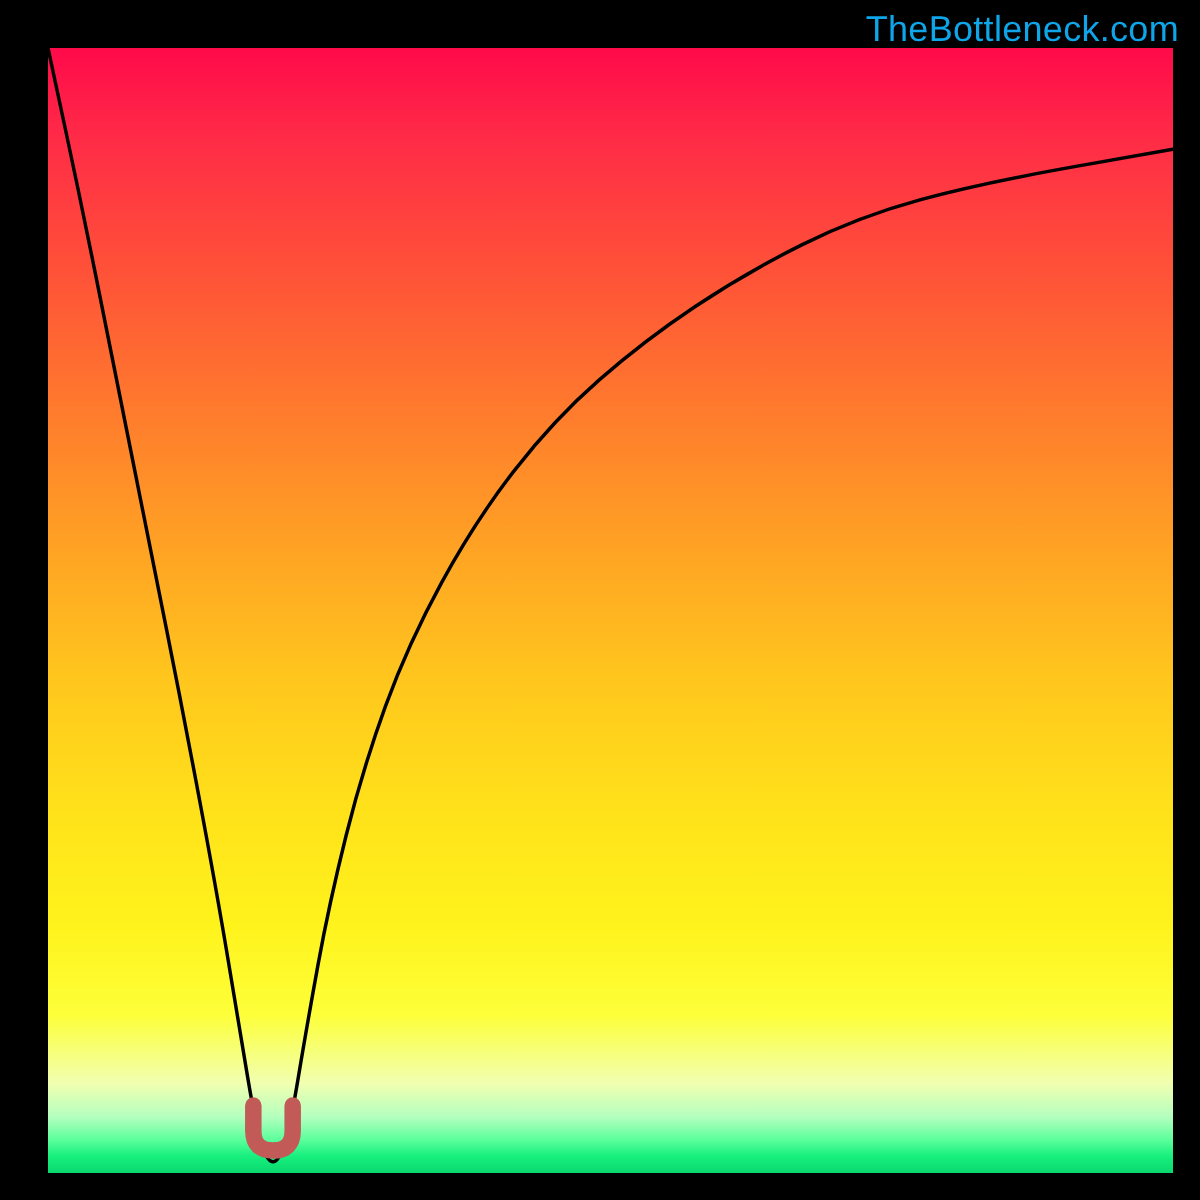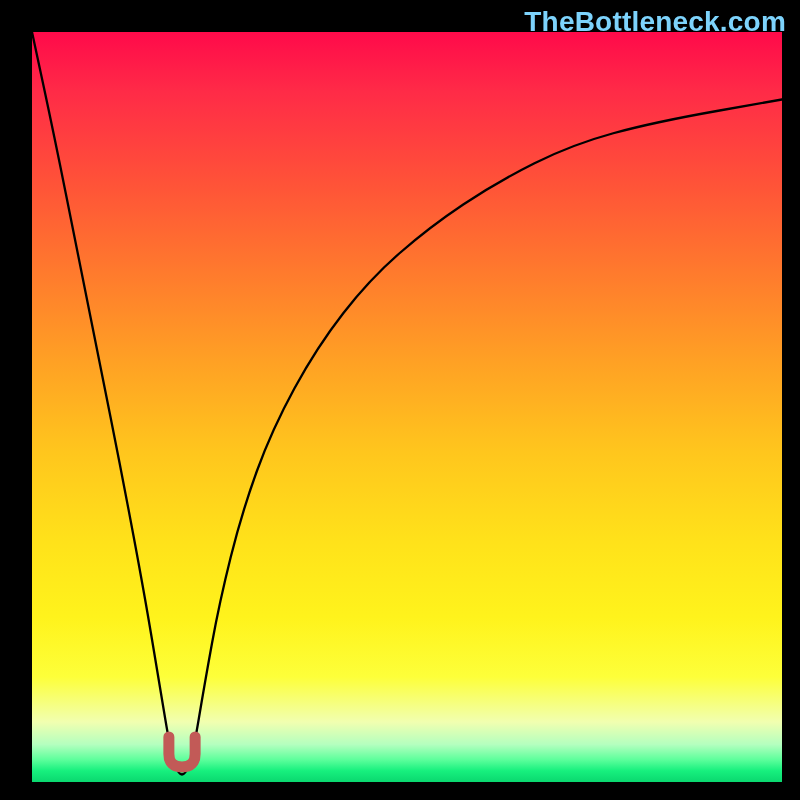--- a/index.html
+++ b/index.html
@@ -49,23 +49,23 @@
   .curve-svg {
     position: absolute;
     left: 0; top: 0;
     width: 750px;
     height: 750px;
   }
   .watermark {
     position: absolute;
     top: 6px;
     right: 14px;
-    color: #7dd3fc;
-    font-size: 28px;
-    font-weight: 700;
+    color: #0ea5e9;
+    font-size: 24px;
+    font-weight: 400;
     letter-spacing: 0.2px;
   }
 </style>
 </head>
 <body>
 
 <div class="frame">
 
   <div class="plot-area">
     <div class="gradient"></div>

